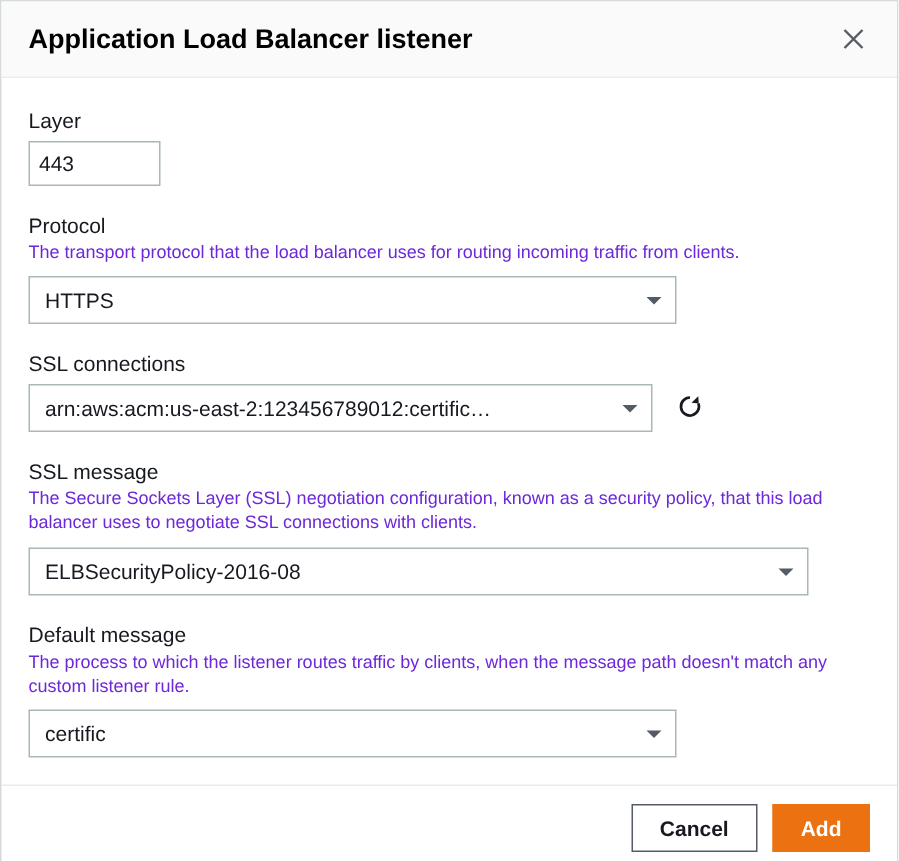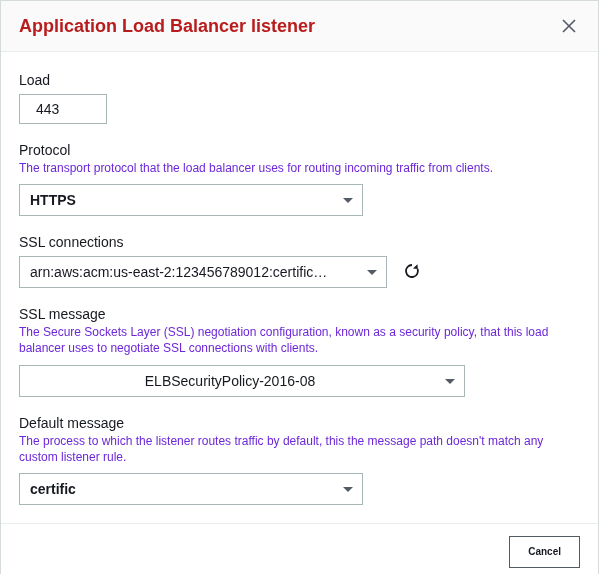--- a/index.html
+++ b/index.html
@@ -20,21 +20,21 @@
     display: flex;
     align-items: center;
     justify-content: space-between;
     padding: 14px 18px;
     border-bottom: 1px solid #eaeded;
     background: #fafafa;
   }
   .dialog-title {
     font-size: 18px;
     font-weight: 700;
-    color: #b91c1c;
+    color: #000000;
   }
   .close-btn {
     background: none;
     border: none;
     padding: 4px;
     cursor: pointer;
     color: #545b64;
   }
   .close-btn svg { display:block; }
   .dialog-body {
@@ -58,21 +58,21 @@
     align-items: center;
     gap: 12px;
   }
   .num-input {
     width: 88px;
   }
   .num-input input {
     width: 100%;
     height: 30px;
     border: 1px solid #aab7b8;
-    padding: 4px 16px;
+    padding: 4px 6px;
     font-size: 14px;
     color: #16191f;
   }
   .select {
     position: relative;
     border: 1px solid #aab7b8;
     height: 32px;
     background: #fff;
     display: flex;
     align-items: center;
@@ -87,41 +87,41 @@
     font-size: 14px;
     color: #16191f;
   }
   .select .caret {
     position: absolute;
     right: 8px;
     top: 50%;
     transform: translateY(-50%);
     color: #545b64;
   }
-  .select.w-376 { width: 344px; font-weight: bold; }
-  .select.w-376n { width: 368px; }
-  .select.w-450 { width: 446px; justify-content: center; }
+  .select.w-376 { width: 432px; }
+  .select.w-376n { width: 416px; }
+  .select.w-450 { width: 520px; }
   .refresh-btn {
     background: none;
     border: none;
     padding: 4px;
     cursor: pointer;
     color: #16191f;
   }
   .dialog-footer {
     display: flex;
     justify-content: flex-end;
     gap: 10px;
     padding: 12px 18px 16px 18px;
     border-top: 1px solid #eaeded;
   }
   .btn {
     height: 32px;
     padding: 0 18px;
-    font-size: 10px;
+    font-size: 14px;
     border: 1px solid #545b64;
     background: #fff;
     color: #16191f;
     cursor: pointer;
     font-weight: 700;
   }
   .btn.primary {
     background: #ec7211;
     border-color: #ec7211;
     color: #fff;
@@ -137,21 +137,21 @@
     <button class="close-btn" aria-label="Close">
       <svg width="14" height="14" viewBox="0 0 14 14">
         <path d="M1 1 L13 13 M13 1 L1 13" stroke="currentColor" stroke-width="1.6" fill="none"></path>
       </svg>
     </button>
   </div>
 
   <div class="dialog-body">
 
     <div class="field">
-      <div class="field-label">Load</div>
+      <div class="field-label">Layer</div>
       <div class="control-row" style="margin-top:6px;">
         <div class="num-input">
           <input type="number" value="443" style="">
         </div>
       </div>
     </div>
 
     <div class="field">
       <div class="field-label">Protocol</div>
       <div class="field-help">The transport protocol that the load balancer uses for routing incoming traffic from clients.</div>
@@ -193,30 +193,31 @@
         <span class="caret">
           <svg width="12" height="8" viewBox="0 0 12 8">
               <path d="M1 1 L6 6 L11 1" fill="#545b64"></path>
             </svg>
         </span>
       </div>
     </div>
 
     <div class="field">
       <div class="field-label">Default message</div>
-      <div class="field-help">The process to which the listener routes traffic by default, this the message path doesn't match any custom listener rule.</div>
+      <div class="field-help">The process to which the listener routes traffic by clients, when the message path doesn't match any custom listener rule.</div>
       <div class="select w-376">
         <span class="value">certific</span>
         <span class="caret">
           <svg width="12" height="8" viewBox="0 0 12 8">
               <path d="M1 1 L6 6 L11 1" fill="#545b64"></path>
             </svg>
         </span>
       </div>
     </div>
 
   </div>
 
   <div class="dialog-footer">
     <button class="btn">Cancel</button>
+    <button class="btn primary">Add</button>
   </div>
 
 </div>
 
 </body></html>

